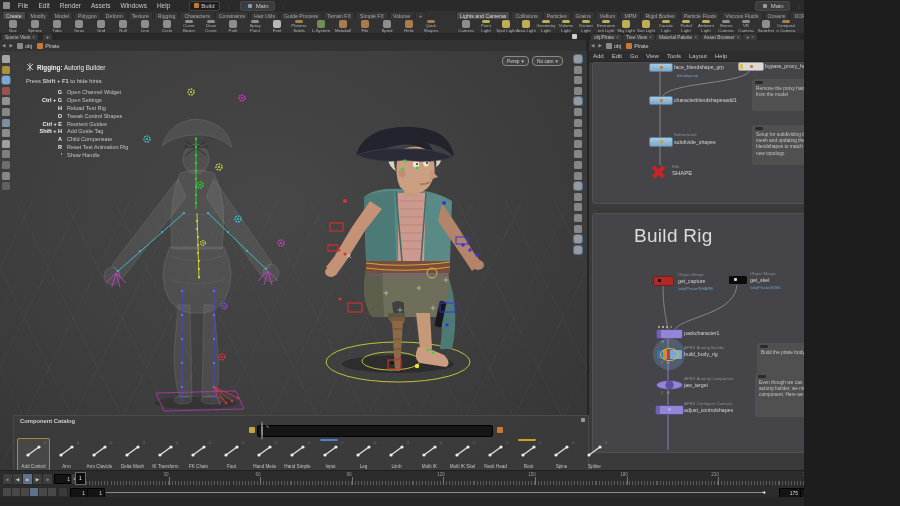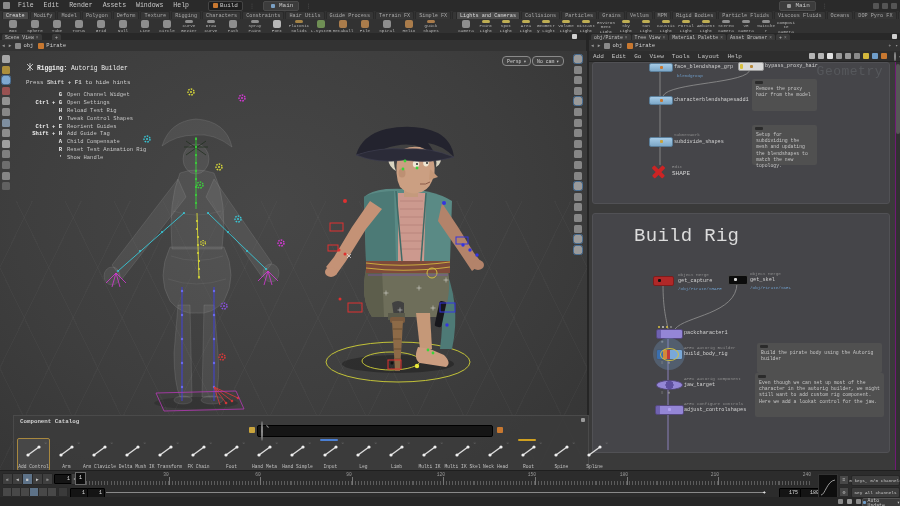--- a/index.html
+++ b/index.html
@@ -1,17 +1,17 @@
 <!DOCTYPE html>
 <html><head>
 <meta charset="utf-8">
 <style>
   body{margin:0;background:#1d1d1d}
-  #app{position:relative;width:900px;height:506px;overflow:hidden;background:#701a75;
-       font-family:Liberation Mono, monospace;color:#c8c8c8;-webkit-font-smoothing:antialiased}
+  #app{position:relative;width:804px;height:506px;overflow:hidden;background:#701a75;
+       font-family:Liberation Sans, sans-serif;color:#c8c8c8;-webkit-font-smoothing:antialiased}
   .abs{position:absolute}
   
   #menubar{position:absolute;left:0;top:0;width:900px;height:11px;background:#2a2a2a;border-bottom:1px solid #1c1c1c;display:flex;align-items:center;font-size:6.5px;color:#c9c9c9}
   #menubar .mi{padding:0 5px;cursor:default}
   .appicon{width:7px;height:7px;background:#8a8a8a;border-radius:1px;margin:0 3px}
   .deskbox{display:flex;align-items:center;gap:2px;background:#1f1f1f;border:1px solid #454545;border-radius:2px;height:8px;padding:0 4px;margin-left:14px;font-size:6px}
   .deskico{width:5px;height:5px;background:#c87830;border-radius:1px}
   .panepill{display:flex;align-items:center;gap:2px;background:#3c3c3c;border:1px solid #4a4a4a;border-radius:2px;height:8px;padding:0 5px;margin-left:8px;font-size:6px}
   .sep{color:#666;margin-left:6px;font-size:6px}
   .winbtn{width:6px;height:6px;background:#555;border-radius:1px;margin-left:3px}

